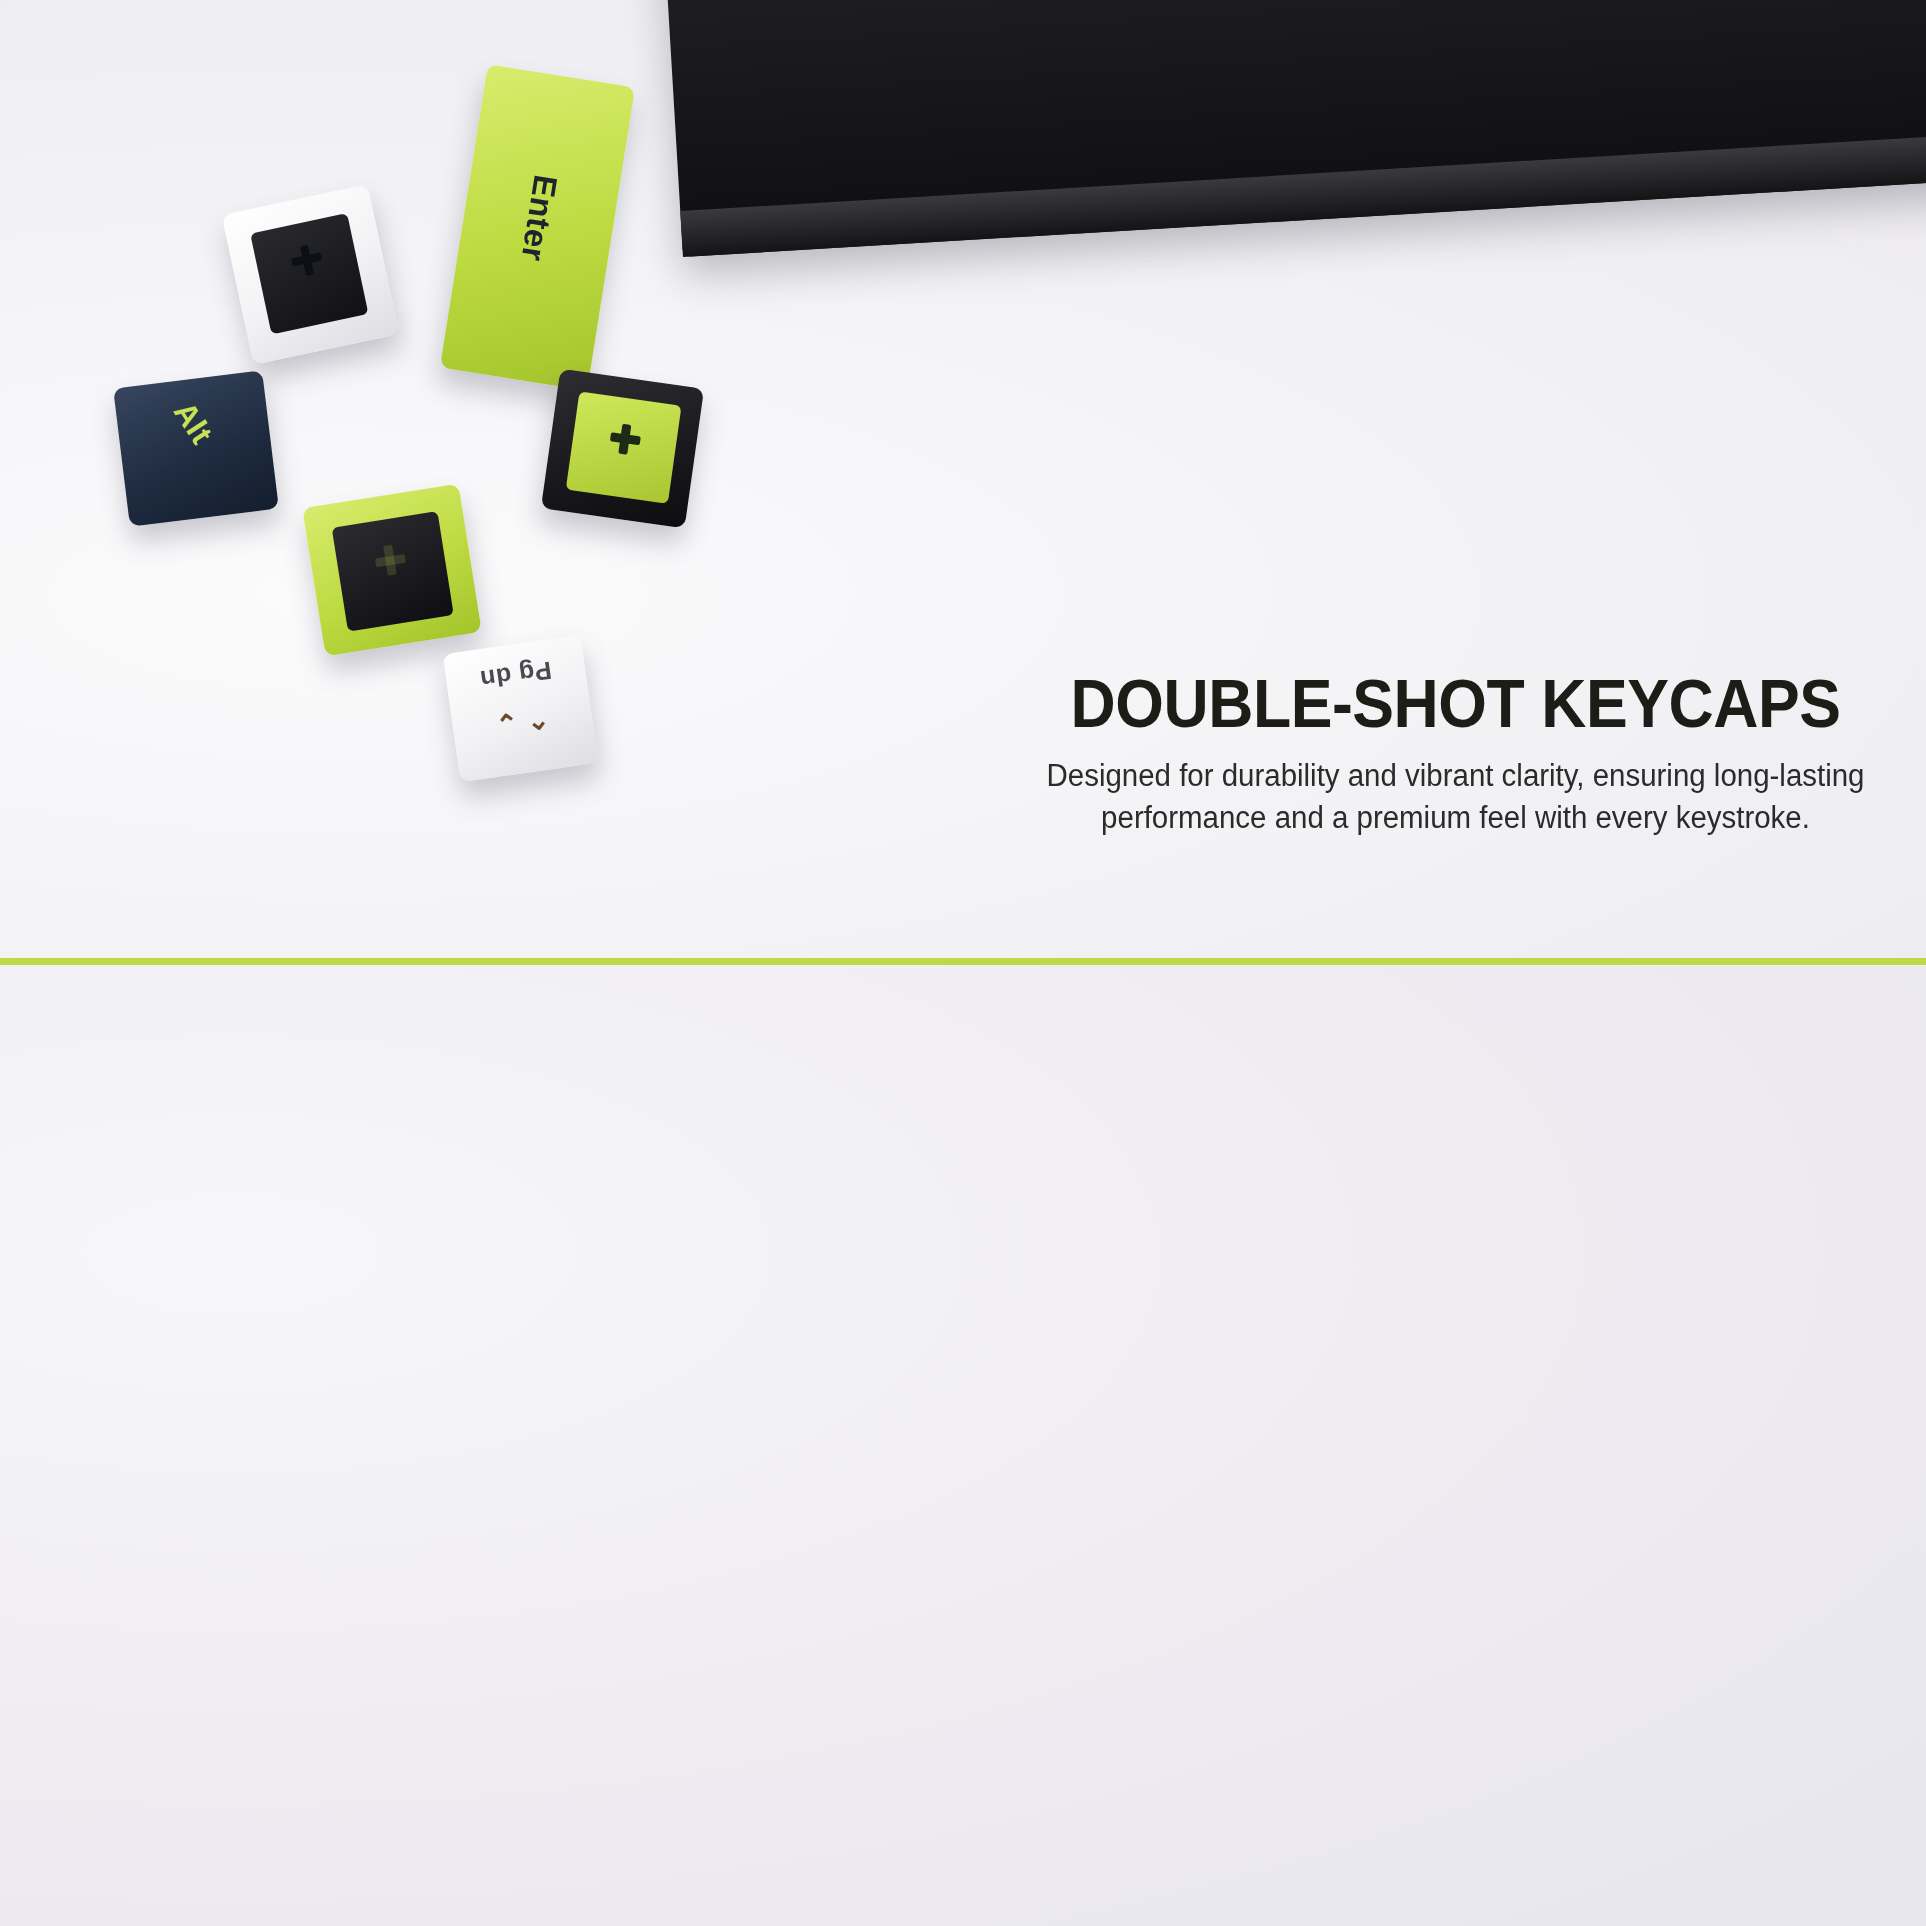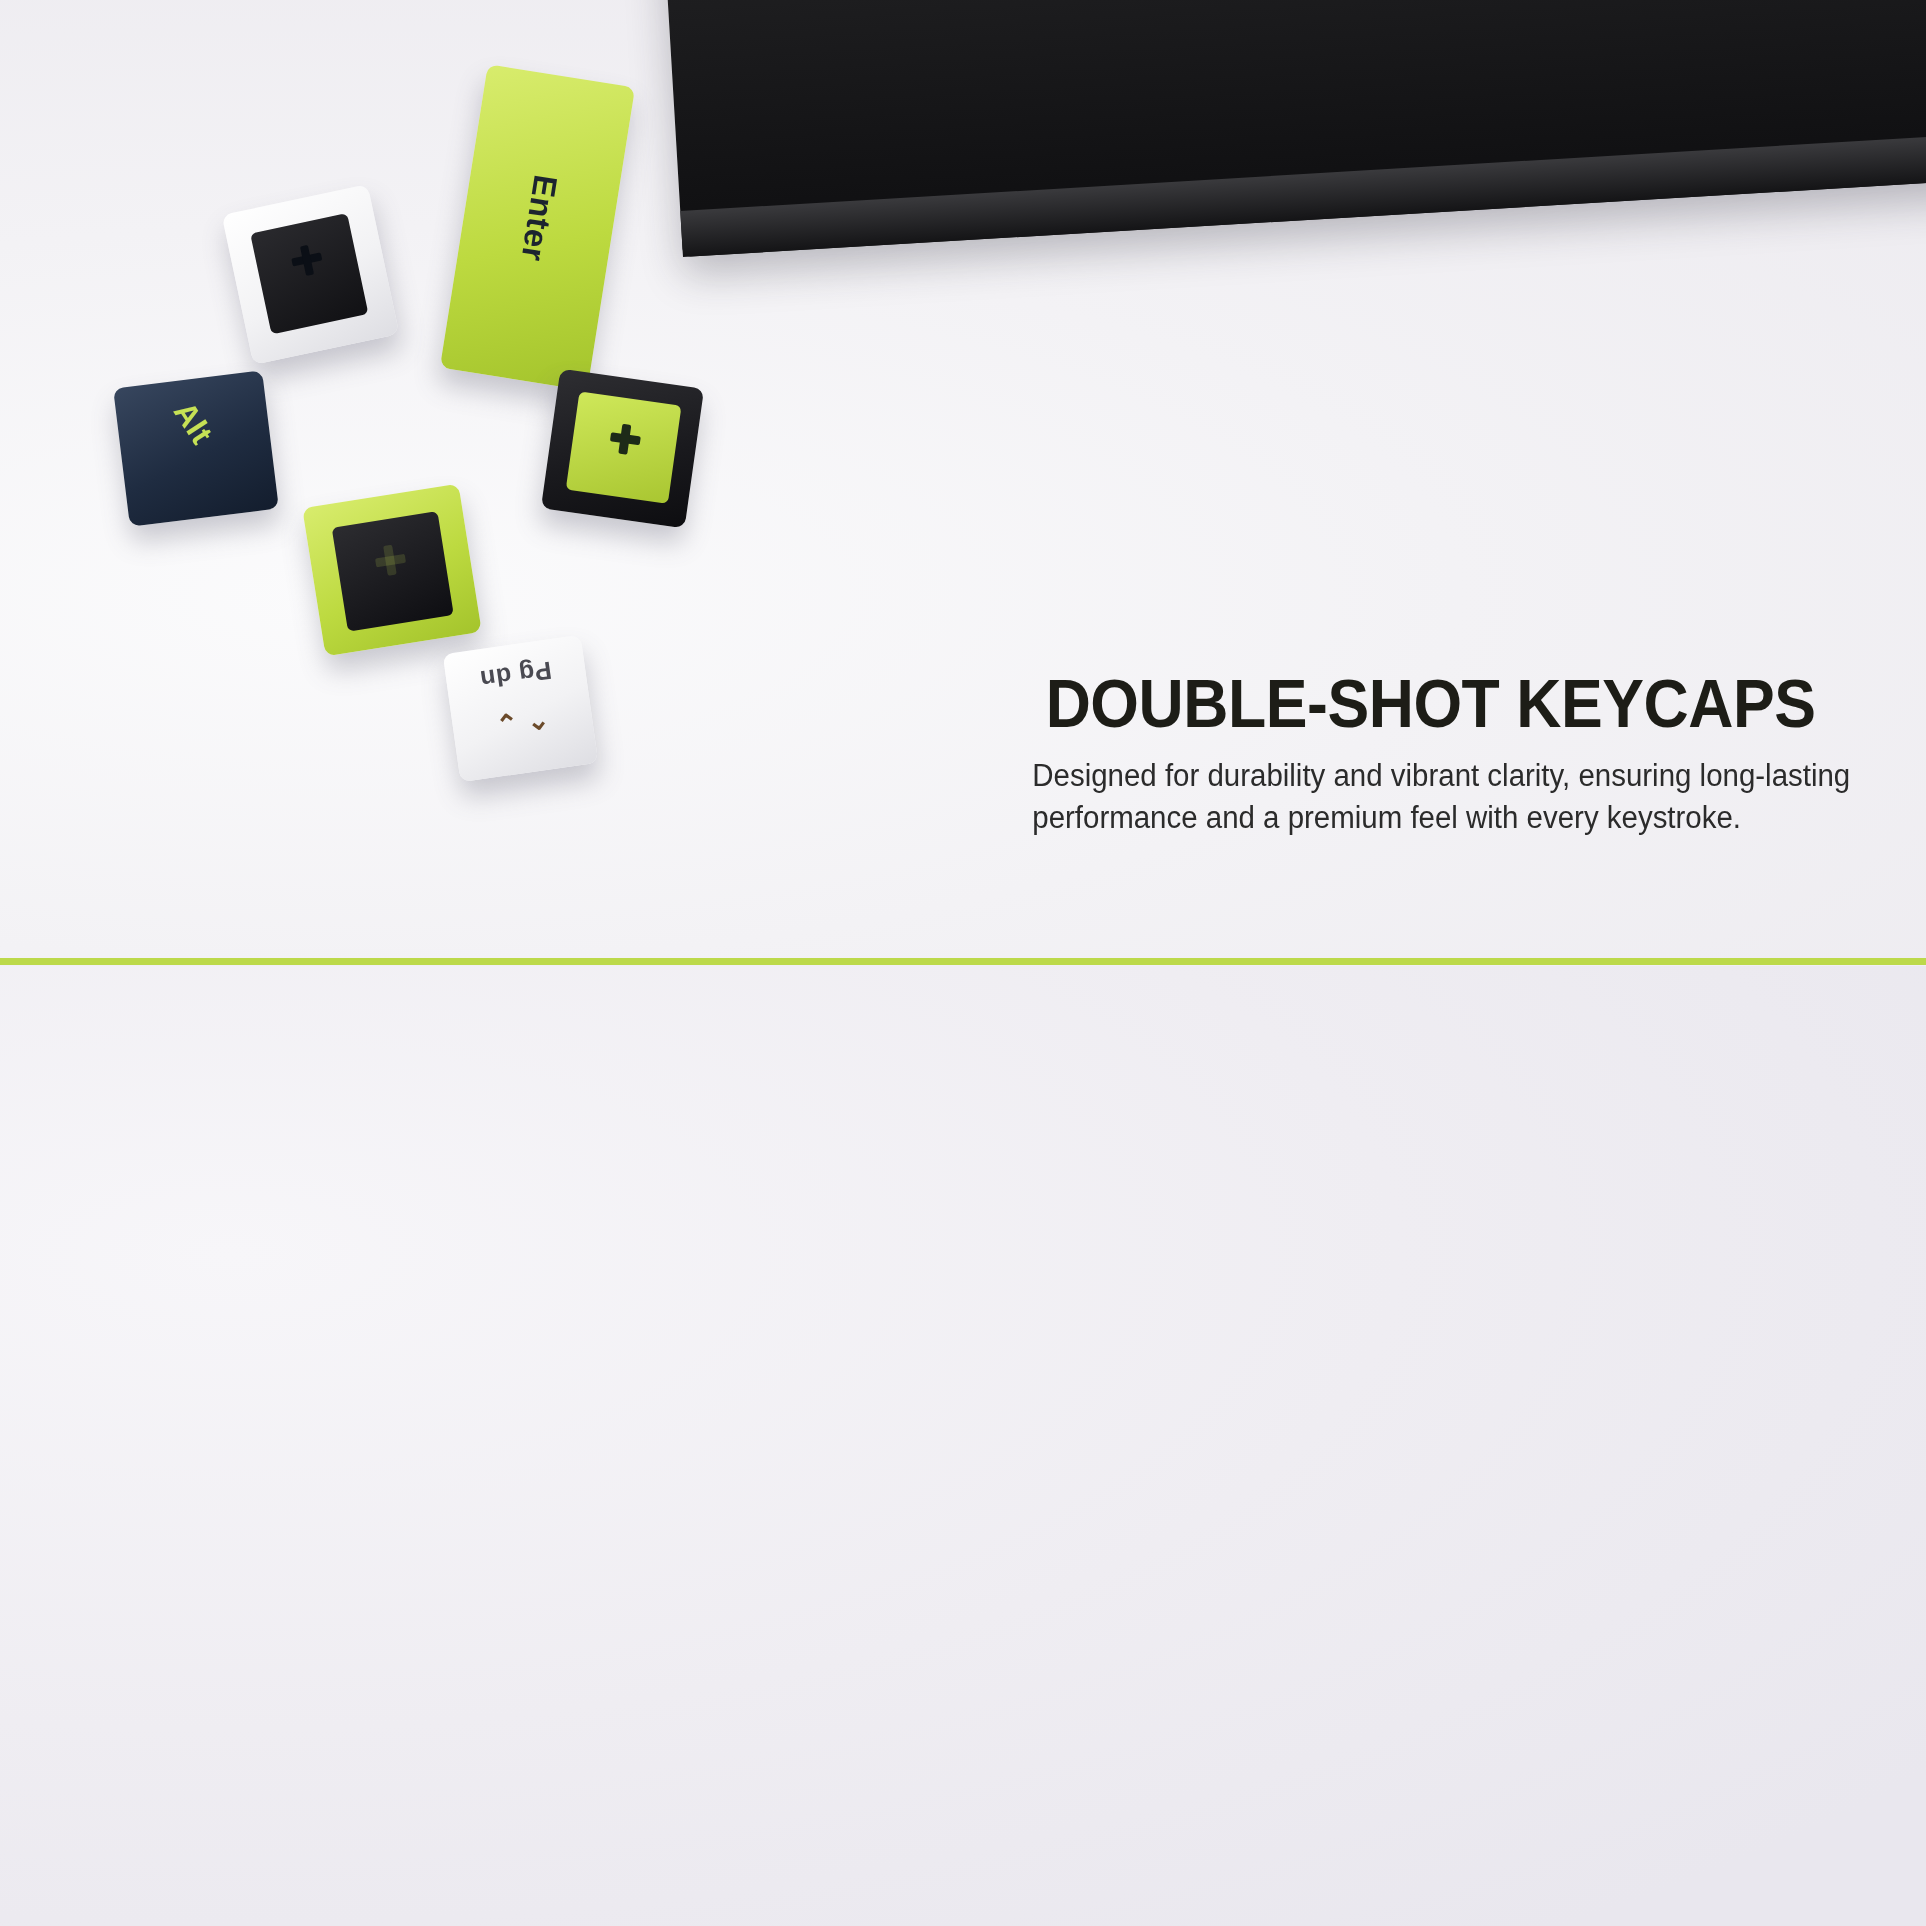--- a/index.html
+++ b/index.html
@@ -61,21 +61,21 @@
     letter-spacing:0.5px;
   }
 
   .switch-socket{
     position:absolute; border-radius:6px;
     background:linear-gradient(160deg,#2a2a2e,#111114);
   }
 
   
   .t1 {
-    position:absolute; left:1010px; top:669px; width:891px; 
+    position:absolute; left:1010px; top:669px; width:891px; text-align:center;
   }
   .h1 {
     font-family:"Liberation Sans Narrow","Liberation Sans",sans-serif;
     font-weight:bold; font-size:68px; line-height:1.0;
     letter-spacing:-0.5px; color:#1d1d17;
     transform:scaleX(.92); transform-origin:center;
     white-space:nowrap;
   }
   .p1 {
     margin-top:18px; font-size:31px; line-height:1.34; color:#2b2b2b;

